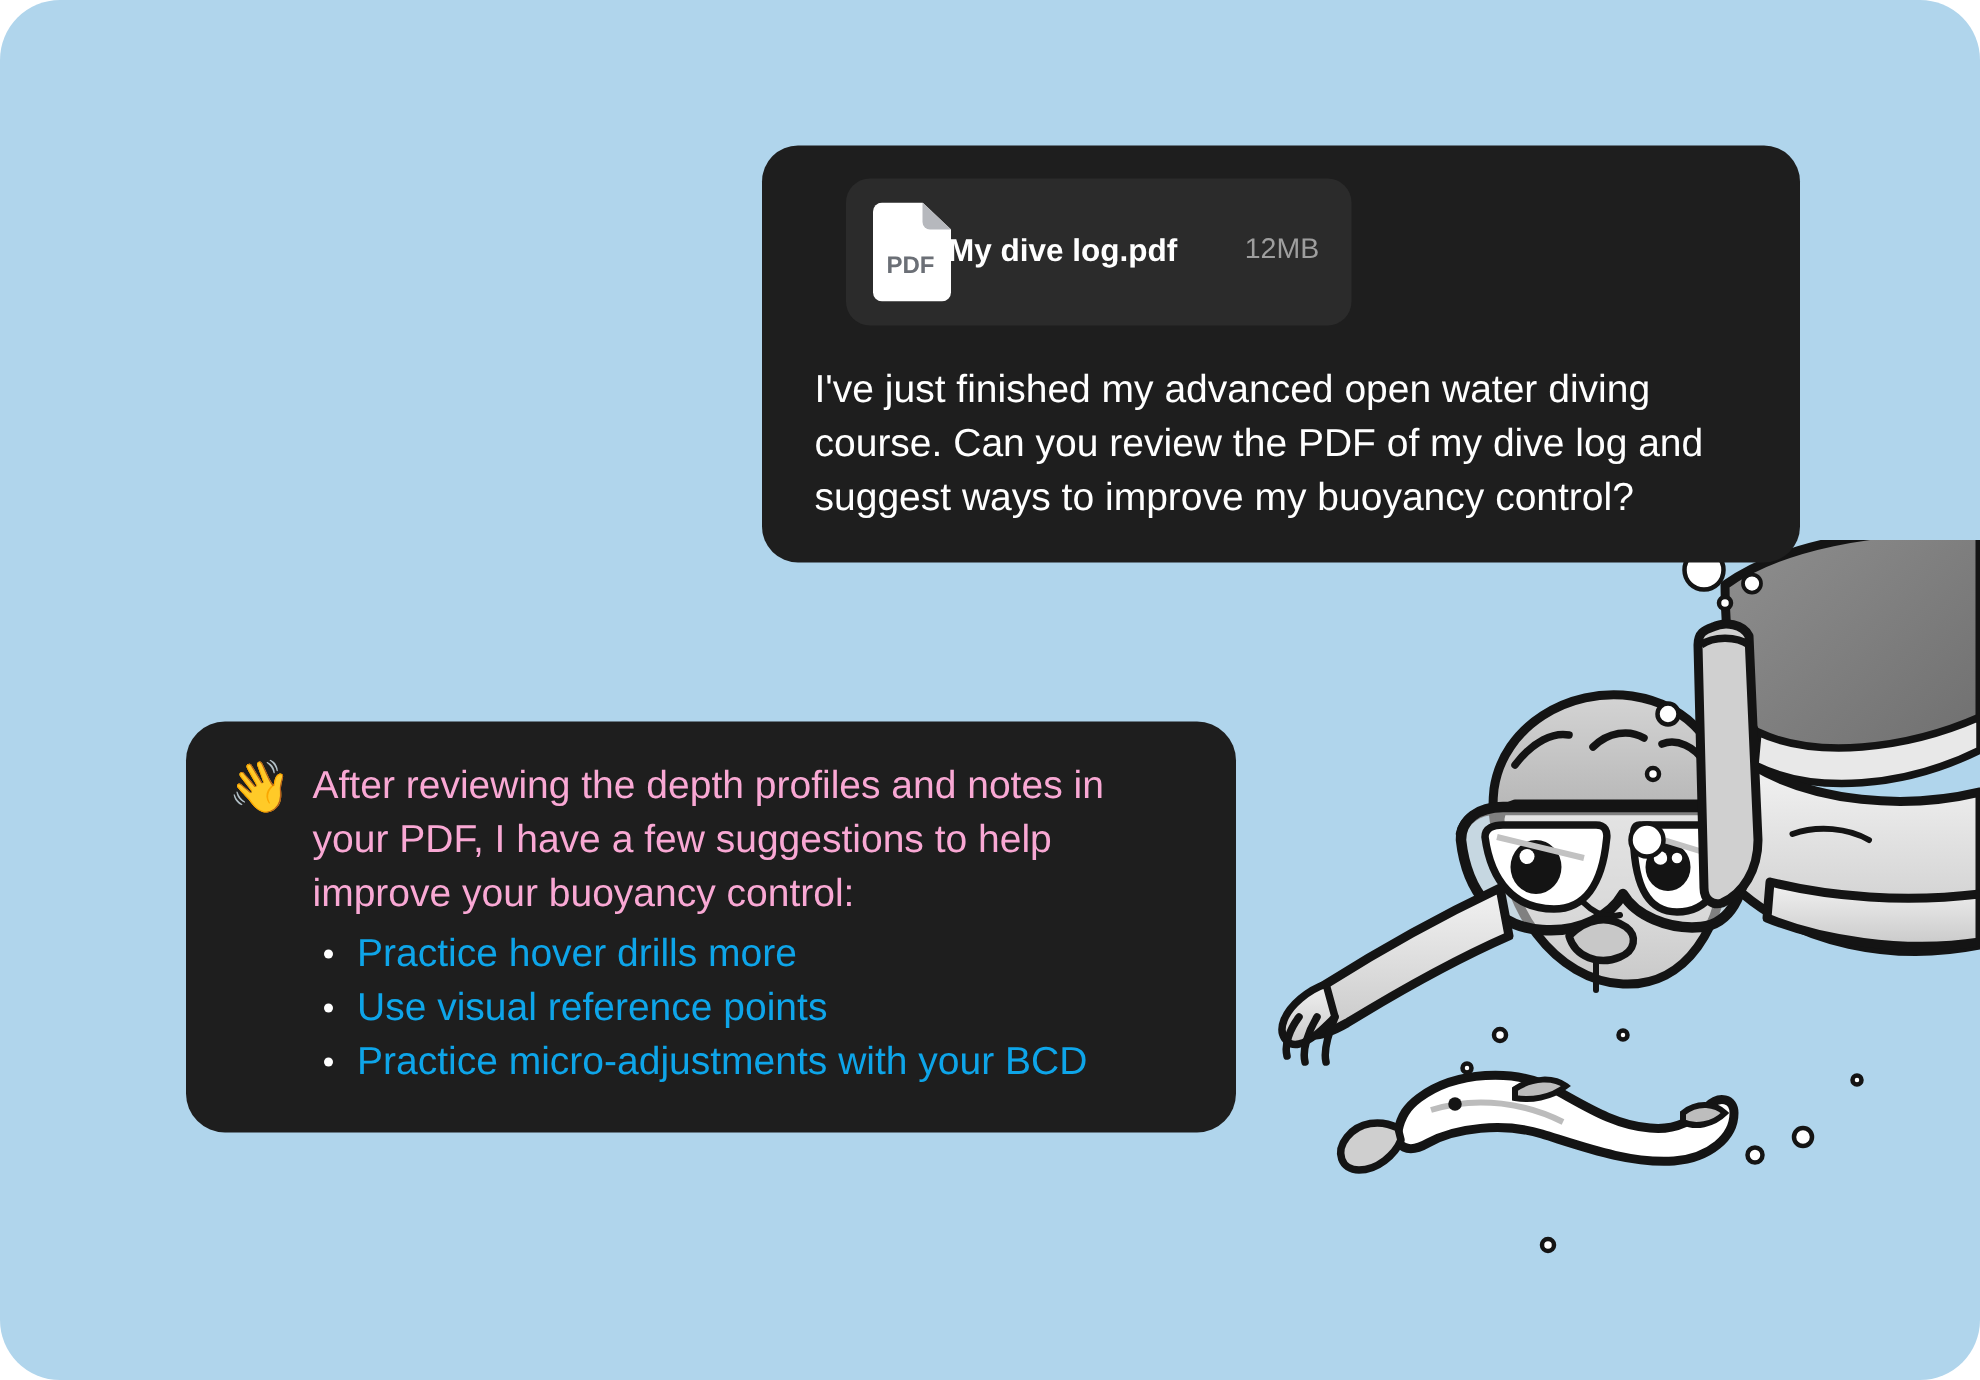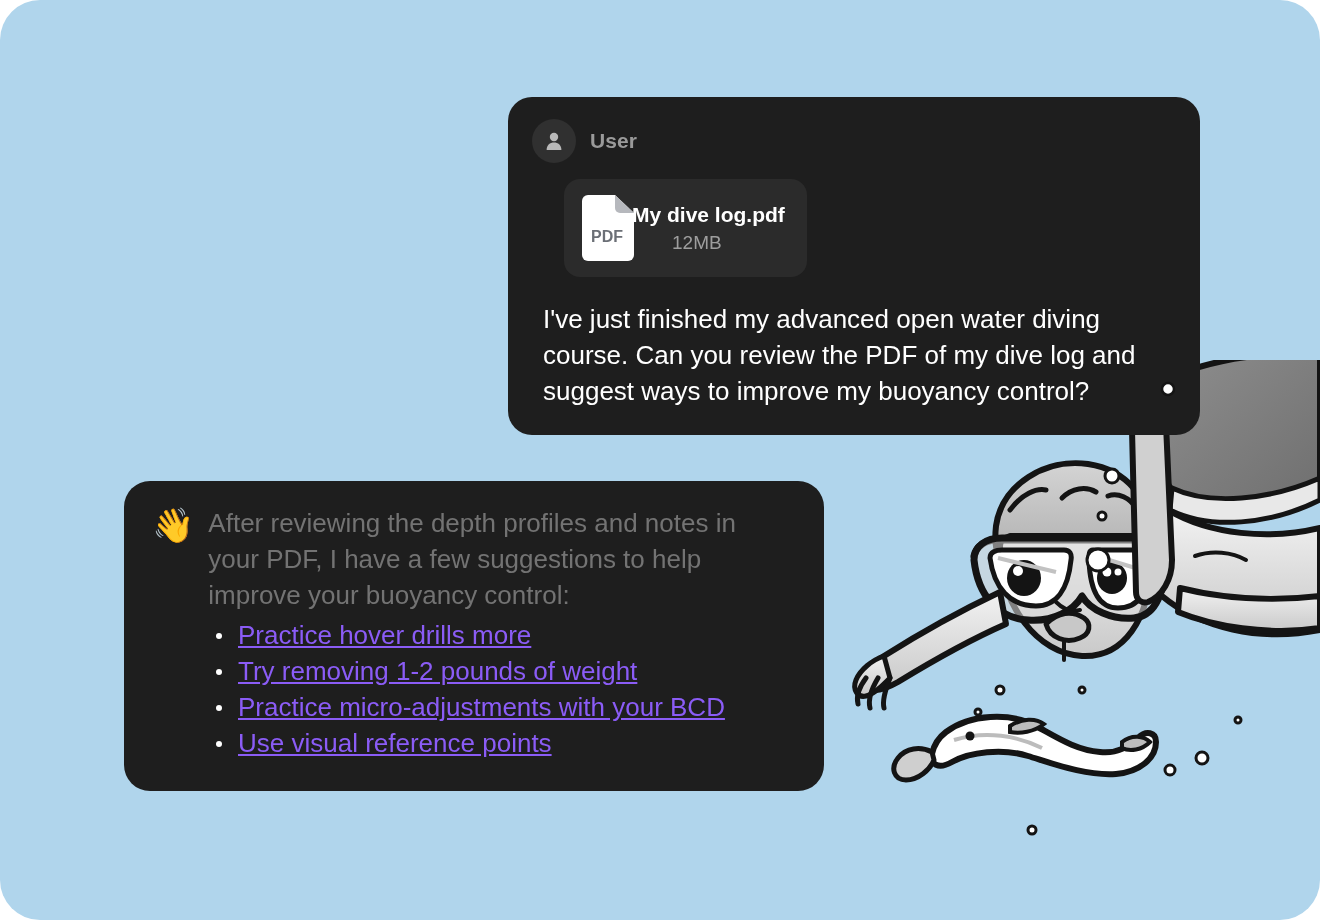--- a/index.html
+++ b/index.html
@@ -75,21 +75,21 @@
     background: #2b2b2b;
     border-radius: 16px;
     padding: 16px 22px 16px 18px;
     width: fit-content;
     max-width: 100%;
     margin-left: 32px;
     box-sizing: border-box;
   }
   .file-icon { width: 32px; height: 66px; flex: 0 0 auto; position: relative; }
   .file-icon svg { display: block; }
-  .file-meta { display: flex; flex-direction: column; gap: 5px; }
+  .file-meta { display: flex; gap: 5px; }
   .file-name {
     color: #ffffff;
     font-size: 21px;
     font-weight: 700;
     line-height: 1.15;
   }
   .file-size {
     color: #9e9e9e;
     font-size: 19px;
     font-weight: 400;
@@ -123,38 +123,37 @@
     align-items: flex-start;
   }
   .wave {
     font-size: 34px;
     line-height: 36px;
     flex: 0 0 auto;
     margin-top: 2px;
     user-select: none;
   }
   .assist-intro {
-    color: #737373;
+    color: #f9a8d4;
     font-size: 26px;
     line-height: 36px;
     font-weight: 400;
     max-width: 560px;
   }
   .assist-list {
     margin: 4px 0 0 0;
     padding: 0 0 0 62px;
     list-style: none;
   }
   .assist-list li {
-    color: #8b5cf6;
+    color: #0ea5e9;
     font-size: 26px;
     line-height: 36px;
     position: relative;
     padding-left: 24px;
-    text-decoration: underline;
   }
   .assist-list li::before {
     content: "";
     position: absolute;
     left: 2px;
     top: 16px;
     width: 6px;
     height: 6px;
     border-radius: 50%;
     background: #ffffff;
@@ -276,29 +275,20 @@
           <circle cx="320" cy="410" r="5"></circle>
           <circle cx="352" cy="398" r="6"></circle>
           <circle cx="388" cy="360" r="3"></circle>
           <circle cx="232" cy="330" r="3"></circle>
         </g>
       </svg>
     </div>
 
     <div class="user-card">
 
-      <div class="user-head">
-        <div class="avatar">
-          <svg width="24" height="24" viewBox="0 0 24 24" aria-hidden="true">
-            <circle cx="12" cy="8" r="4.2" fill="#b9b9b9"></circle>
-            <path d="M4.6 21 C4.6 15.8 8 13.4 12 13.4 C16 13.4 19.4 15.8 19.4 21 Z" fill="#b9b9b9"></path>
-          </svg>
-        </div>
-        <div class="user-name">User</div>
-      </div>
 
       <div class="attachment">
         <div class="file-icon">
           <svg width="52" height="66" viewBox="0 0 52 66" aria-hidden="true">
             <path d="M6 0 H33 L52 18 V60 A6 6 0 0 1 46 66 H6 A6 6 0 0 1 0 60 V6 A6 6 0 0 1 6 0 Z" fill="#ffffff"></path>
             <path d="M33 0 L52 18 H38 A5 5 0 0 1 33 13 Z" fill="#b6b8bd"></path>
             <text x="25" y="47" text-anchor="middle" font-family="Liberation Sans, sans-serif" font-size="16" font-weight="700" fill="#6b6f76">PDF</text>
           </svg>
         </div>
         <div class="file-meta">
@@ -310,23 +300,22 @@
       <p class="user-text">I've just finished my advanced open water diving course. Can you review the PDF of my dive log and suggest ways to improve my buoyancy control?</p>
     </div>
 
     <div class="assistant-card">
       <div class="assist-top">
         <div class="wave">👋</div>
         <div class="assist-intro">After reviewing the depth profiles and notes in your PDF, I have a few suggestions to help improve your buoyancy control:</div>
       </div>
       <ul class="assist-list">
         <li>Practice hover drills more</li>
-        <li>Try removing 1-2 pounds of weight</li>
+        <li>Use visual reference points</li>
         <li>Practice micro-adjustments with your BCD</li>
-        <li>Use visual reference points</li>
       </ul>
     </div>
 
     <svg class="bubble-overlay" style="left:1150px; top:375px; width:60px; height:60px;" viewBox="0 0 60 60">
       <circle cx="18" cy="14" r="6" fill="#ffffff" stroke="#141414" stroke-width="2.5"></circle>
     </svg>
 
   </div>
 </div>
 

